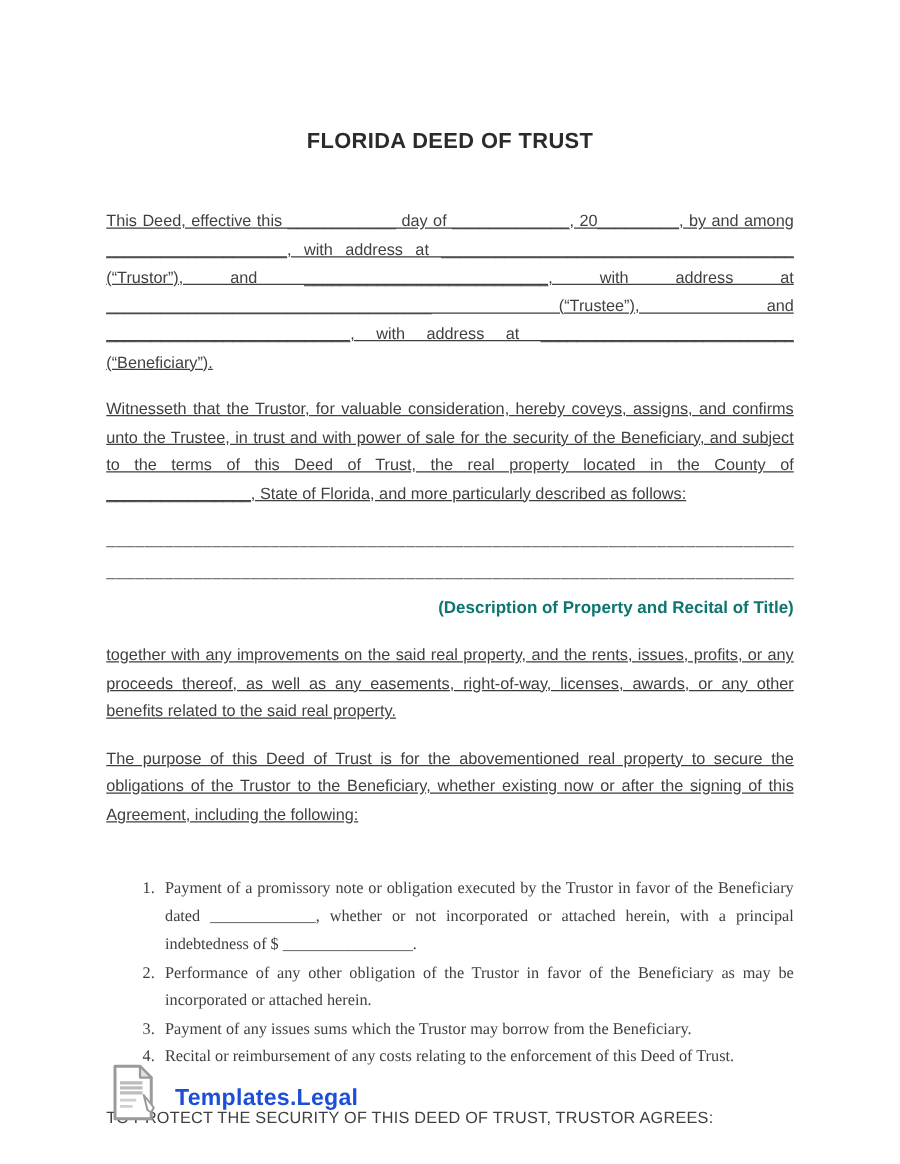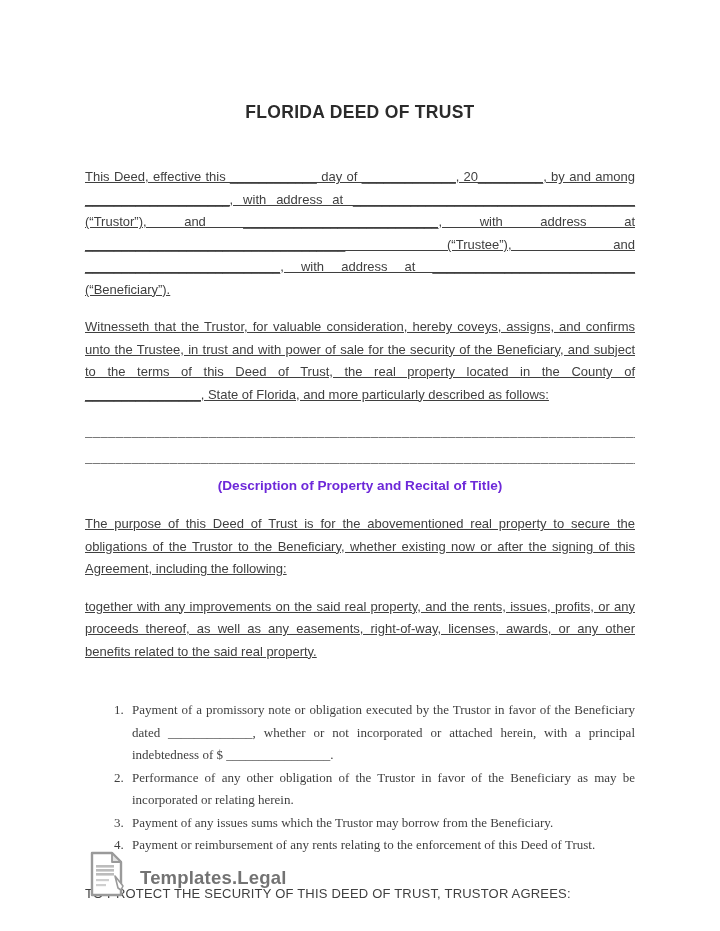--- a/index.html
+++ b/index.html
@@ -35,24 +35,24 @@
   .blank-line {
     white-space: nowrap;
     overflow: hidden;
     line-height: 20px;
     margin-top: 6px;
     color: #5d5d5d;
     letter-spacing: 0.5px;
   }
   .section-heading {
     margin: 8px 0 16px 0;
-    text-align: center;
+    text-align: right;
     font-size: 13.6px;
     font-weight: bold;
-    color: #6d28d9;
+    color: #0f766e;
     line-height: 22px;
   }
   ol.obligations {
     margin: 36px 0 0 0;
     padding: 0 0 0 42px;
   }
   ol.obligations li {
     text-align: justify;
     padding-left: 5px;
     margin: 0;
@@ -68,50 +68,50 @@
     left: 85px;
     bottom: 40px;
     display: flex;
     align-items: center;
     gap: 13px;
   }
   .logo-icon { display: inline-block; }
   .brand-text {
     font-size: 18.5px;
     font-weight: bold;
-    color: #737373;
+    color: #1d4ed8;
     letter-spacing: 0.2px;
   }
 </style>
 </head>
 <body>
 
 <div class="page">
 
   <h1 class="doc-title">FLORIDA DEED OF TRUST</h1>
 
   <p class="body-par">This Deed, effective this ____________ day of _____________, 20_________, by and among ____________________, with address at _______________________________________ (“Trustor”), and ___________________________, with address at ____________________________________ (“Trustee”), and ___________________________, with address at ____________________________ (“Beneficiary”).</p>
 
   <p class="body-par">Witnesseth that the Trustor, for valuable consideration, hereby coveys, assigns, and confirms unto the Trustee, in trust and with power of sale for the security of the Beneficiary, and subject to the terms of this Deed of Trust, the real property located in the County of ________________, State of Florida, and more particularly described as follows:</p>
 
   <div class="blank-line">_________________________________________________________________________</div>
 
   <div class="blank-line">________________________________________________________________________,</div>
 
   <h2 class="section-heading">(Description of Property and Recital of Title)</h2>
 
+  <p class="body-par">together with any improvements on the said real property, and the rents, issues, profits, or any proceeds thereof, as well as any easements, right-of-way, licenses, awards, or any other benefits related to the said real property.</p>
+
   <p class="body-par">The purpose of this Deed of Trust is for the abovementioned real property to secure the obligations of the Trustor to the Beneficiary, whether existing now or after the signing of this Agreement, including the following:</p>
-
-  <p class="body-par">together with any improvements on the said real property, and the rents, issues, profits, or any proceeds thereof, as well as any easements, right-of-way, licenses, awards, or any other benefits related to the said real property.</p>
 
   <ol class="obligations">
     <li>Payment of a promissory note or obligation executed by the Trustor in favor of the Beneficiary dated _____________, whether or not incorporated or attached herein, with a principal indebtedness of $ ________________.</li>
-    <li>Performance of any other obligation of the Trustor in favor of the Beneficiary as may be incorporated or relating herein.</li>
+    <li>Performance of any other obligation of the Trustor in favor of the Beneficiary as may be incorporated or attached herein.</li>
     <li>Payment of any issues sums which the Trustor may borrow from the Beneficiary.</li>
-    <li>Payment or reimbursement of any rents relating to the enforcement of this Deed of Trust.</li>
+    <li>Recital or reimbursement of any costs relating to the enforcement of this Deed of Trust.</li>
   </ol>
 
   <p class="protect-line">TO PROTECT THE SECURITY OF THIS DEED OF TRUST, TRUSTOR AGREES:</p>
 
   <div class="footer">
     <span class="logo-icon">
       <svg width="42" height="50" viewBox="0 0 42 50" aria-hidden="true">
 
         <path d="M7 3 H27 L36 12 V45 H7 Z" fill="#ffffff" stroke="#9a9a9a" stroke-width="2.4" stroke-linejoin="round"></path>
         <path d="M27 3 L27 12 L36 12 Z" fill="#e2e2e2" stroke="#9a9a9a" stroke-width="1.8" stroke-linejoin="round"></path>

